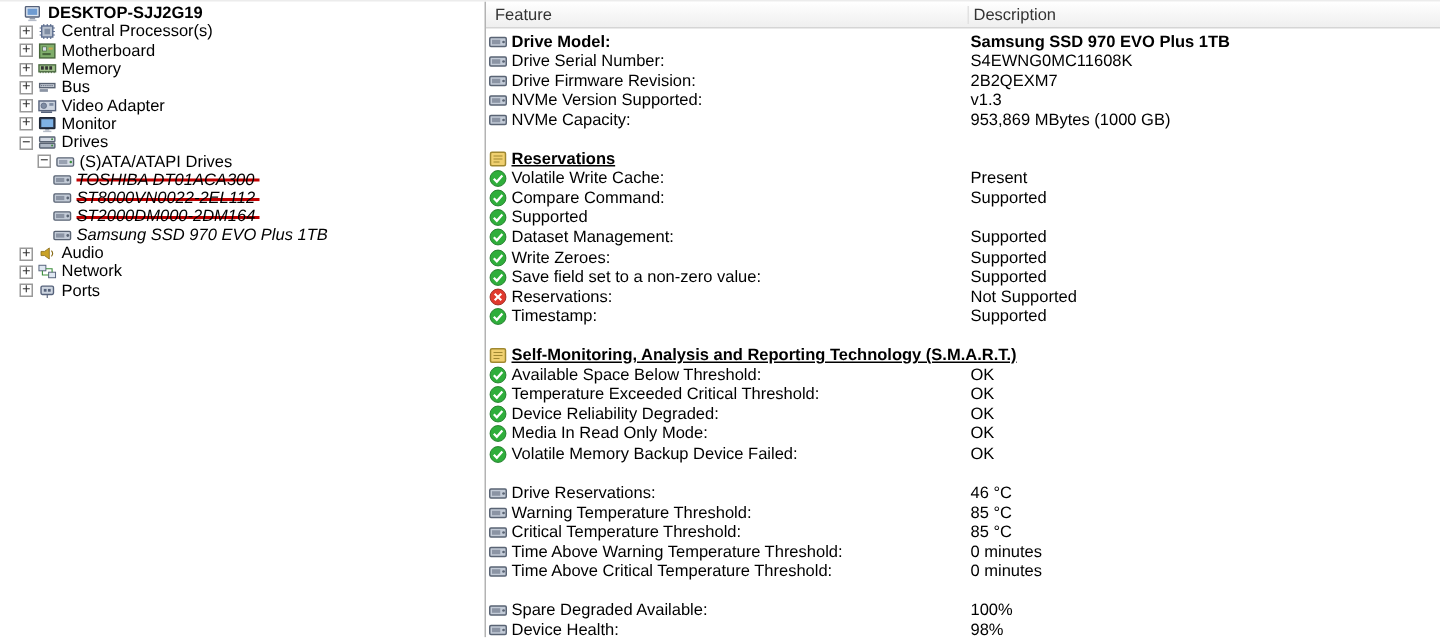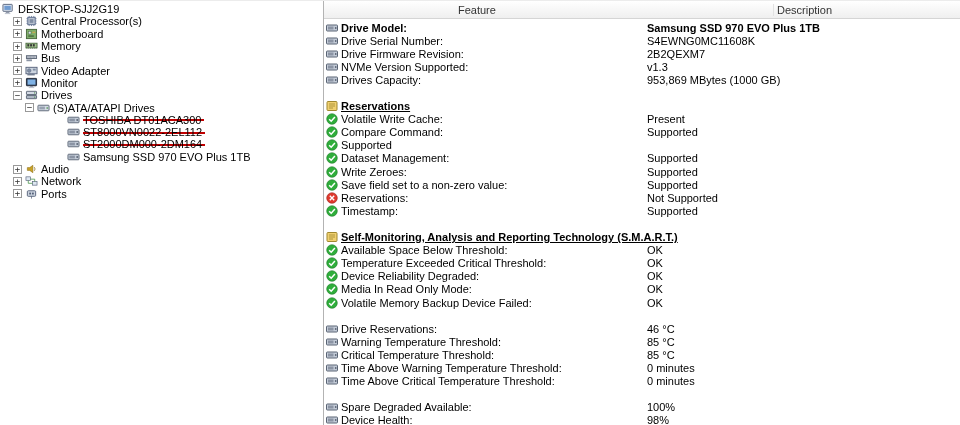--- a/index.html
+++ b/index.html
@@ -9,32 +9,32 @@
   
   .tree-pane{flex:0 0 324px;width:324px;border-right:1px solid #b3b3b3;box-sizing:border-box;
              padding-top:2px;overflow:hidden;}
   .tree-item{height:12.3px;display:flex;align-items:center;white-space:nowrap;cursor:default;}
   .expander{flex:0 0 9px;width:9px;height:9px;box-sizing:border-box;border:1px solid #999;background:#fff;
             font-family:"DejaVu Sans Mono",monospace;font-size:9px;line-height:6px;text-align:center;
             color:#333;margin-right:3px;}
   .ticon{flex:0 0 13px;width:13px;height:12px;margin-right:3px;display:inline-flex;align-items:center;}
   .ticon svg{width:13px;height:12px;display:block;}
   .tlabel{white-space:nowrap;}
-  .lvl0{padding-left:2px;}
+  .lvl0{padding-left:16px;font-weight:bold;}
   .lvl1{padding-left:13px;}
   .lvl2{padding-left:25px;}
-  .lvl3{padding-left:67px;}
+  .lvl3{padding-left:35px;font-style:italic;}
   .struck{padding-right:3px;
           background-image:linear-gradient(#c00000,#c00000);
           background-size:100% 2px;background-position:0 55%;background-repeat:no-repeat;}
 
   
   .grid-pane{flex:1 1 auto;display:flex;flex-direction:column;overflow:hidden;min-width:0;}
   .grid-header{flex:0 0 17px;height:17px;background:linear-gradient(#ffffff,#efefef);
-               border-bottom:1px solid #d5d5d5;display:flex;align-items:center;color:#333;justify-content:center;}
+               border-bottom:1px solid #d5d5d5;display:flex;align-items:center;color:#333;}
   .h-feature{flex:0 0 322px;width:322px;box-sizing:border-box;padding-left:6px;border-right:1px solid #e2e2e2;}
   .h-desc{padding-left:3px;}
   .rows{flex:1 1 auto;padding-top:2px;overflow:hidden;}
   .row{height:13.1px;display:flex;align-items:center;white-space:nowrap;cursor:default;}
   .ricon{flex:0 0 13px;width:13px;height:12px;margin-left:2px;margin-right:2px;display:inline-flex;align-items:center;}
   .ricon svg{width:12px;height:12px;display:block;}
   .feature{flex:0 0 306px;width:306px;white-space:nowrap;overflow:visible;}
   .desc{white-space:nowrap;}
   .row.bold .feature,.row.bold .desc{font-weight:bold;}
   .row.section .feature{font-weight:bold;text-decoration:underline;}
@@ -284,21 +284,21 @@
     <span class="desc">v1.3</span>
   </div>
         <div class="row">
     <span class="ricon">
             <svg viewBox="0 0 12 12">
               <rect x="0.5" y="3" width="11" height="6" rx="0.8" fill="#c3cbd7" stroke="#5a6474"></rect>
               <rect x="2" y="4.5" width="5.5" height="3" fill="#8b94a4"></rect>
               <circle cx="9.7" cy="6" r="0.9" fill="#5a6474"></circle>
             </svg>
           </span>
-    <span class="feature">Drives Capacity:</span>
+    <span class="feature">NVMe Capacity:</span>
     <span class="desc">953,869 MBytes (1000 GB)</span>
   </div>
         <div class="row blank">
 
     <span class="feature"></span>
     <span class="desc"></span>
   </div>
         <div class="row section">
     <span class="ricon">
             <svg viewBox="0 0 12 12">

